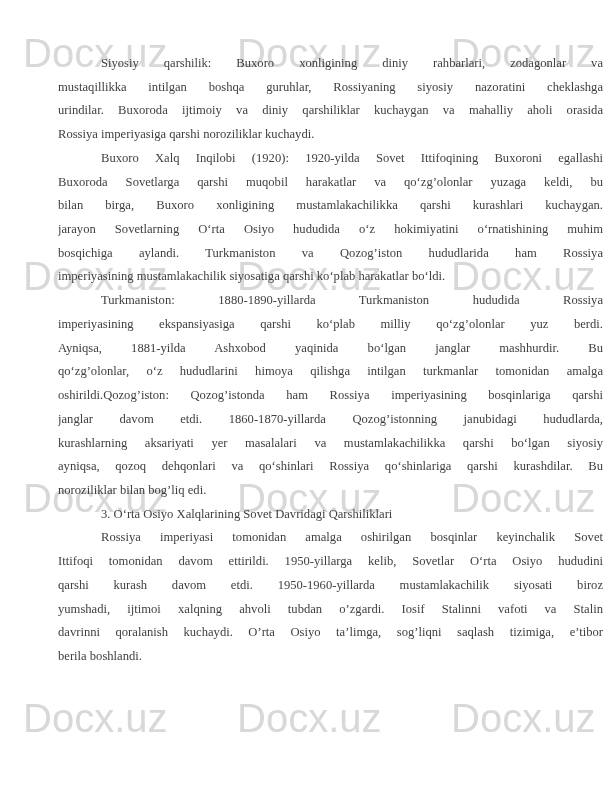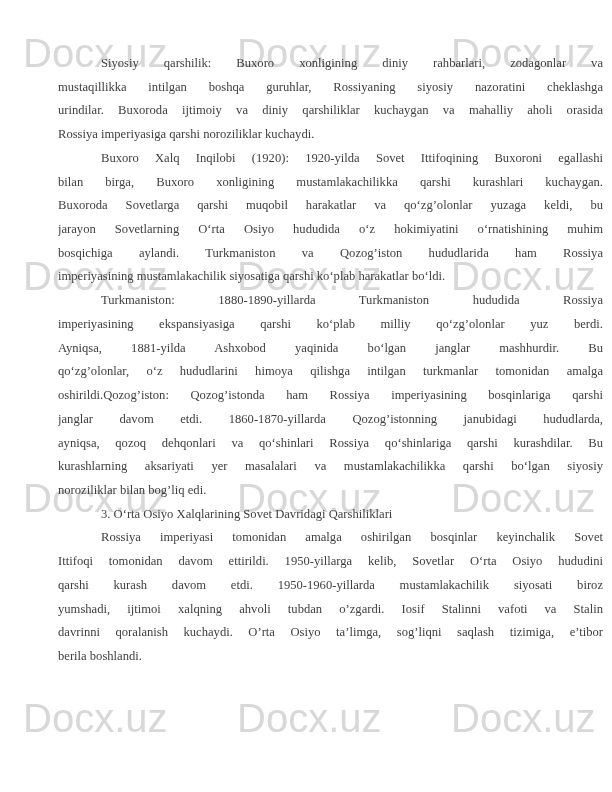--- a/index.html
+++ b/index.html
@@ -75,35 +75,35 @@
     </div>
   <div class="content">
       <div class="para body">
         <div class="line first">Siyosiy qarshilik: Buxoro xonligining diniy rahbarlari, zodagonlar va</div>
         <div class="line">mustaqillikka intilgan boshqa guruhlar, Rossiyaning siyosiy nazoratini cheklashga</div>
         <div class="line">urindilar. Buxoroda ijtimoiy va diniy qarshiliklar kuchaygan va mahalliy aholi orasida</div>
         <div class="line last">Rossiya imperiyasiga qarshi noroziliklar kuchaydi.</div>
       </div>
       <div class="para body">
         <div class="line first">Buxoro Xalq Inqilobi (1920): 1920-yilda Sovet Ittifoqining Buxoroni egallashi</div>
+        <div class="line">Buxoroda Sovetlarga qarshi muqobil harakatlar va qo‘zg’olonlar yuzaga keldi, bu</div>
         <div class="line">bilan birga, Buxoro xonligining mustamlakachilikka qarshi kurashlari kuchaygan.</div>
-        <div class="line">Buxoroda Sovetlarga qarshi muqobil harakatlar va qo‘zg’olonlar yuzaga keldi, bu</div>
         <div class="line">jarayon Sovetlarning O‘rta Osiyo hududida o‘z hokimiyatini o‘rnatishining muhim</div>
         <div class="line">bosqichiga aylandi. Turkmaniston va Qozog’iston hududlarida ham Rossiya</div>
         <div class="line last">imperiyasining mustamlakachilik siyosatiga qarshi ko‘plab harakatlar bo‘ldi.</div>
       </div>
       <div class="para body">
         <div class="line first">Turkmaniston: 1880-1890-yillarda Turkmaniston hududida Rossiya</div>
         <div class="line">imperiyasining ekspansiyasiga qarshi ko‘plab milliy qo‘zg’olonlar yuz berdi.</div>
         <div class="line">Ayniqsa, 1881-yilda Ashxobod yaqinida bo‘lgan janglar mashhurdir. Bu</div>
         <div class="line">qo‘zg’olonlar, o‘z hududlarini himoya qilishga intilgan turkmanlar tomonidan amalga</div>
         <div class="line">oshirildi.Qozog’iston: Qozog’istonda ham Rossiya imperiyasining bosqinlariga qarshi</div>
         <div class="line">janglar davom etdi. 1860-1870-yillarda Qozog’istonning janubidagi hududlarda,</div>
+        <div class="line">kurashlarning aksariyati yer masalalari va mustamlakachilikka qarshi bo‘lgan siyosiy</div>
         <div class="line">ayniqsa, qozoq dehqonlari va qo‘shinlari Rossiya qo‘shinlariga qarshi kurashdilar. Bu</div>
-        <div class="line">kurashlarning aksariyati yer masalalari va mustamlakachilikka qarshi bo‘lgan siyosiy</div>
         <div class="line last">noroziliklar bilan bog’liq edi.</div>
       </div>
       <div class="para heading">
         <div class="line first last">3. O‘rta Osiyo Xalqlarining Sovet Davridagi Qarshiliklari</div>
       </div>
       <div class="para body">
         <div class="line first">Rossiya imperiyasi tomonidan amalga oshirilgan bosqinlar keyinchalik Sovet</div>
         <div class="line">Ittifoqi tomonidan davom ettirildi. 1950-yillarga kelib, Sovetlar O‘rta Osiyo hududini</div>
         <div class="line">qarshi kurash davom etdi. 1950-1960-yillarda mustamlakachilik siyosati biroz</div>
         <div class="line">yumshadi, ijtimoi xalqning ahvoli tubdan o’zgardi. Iosif Stalinni vafoti va Stalin</div>

